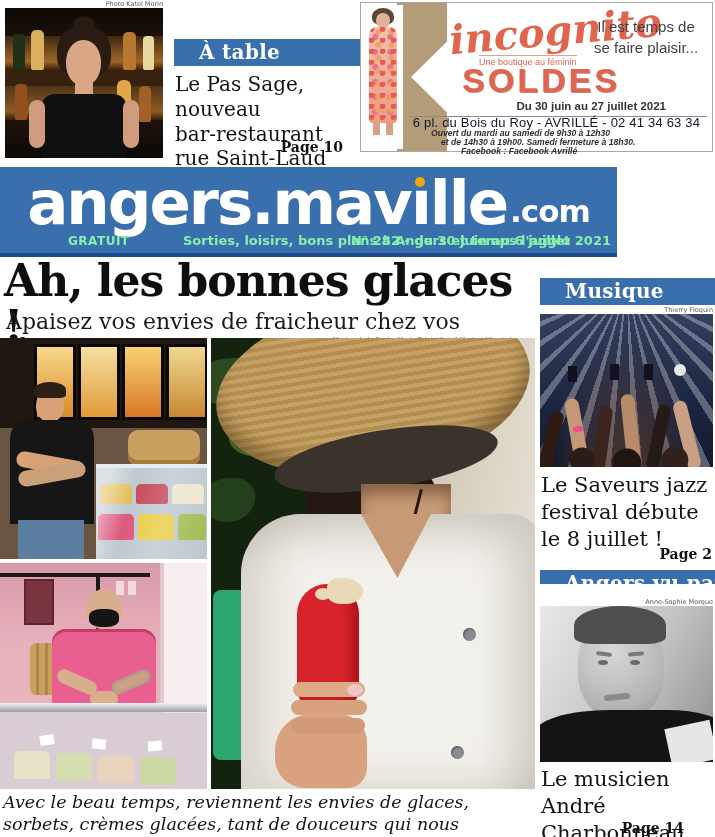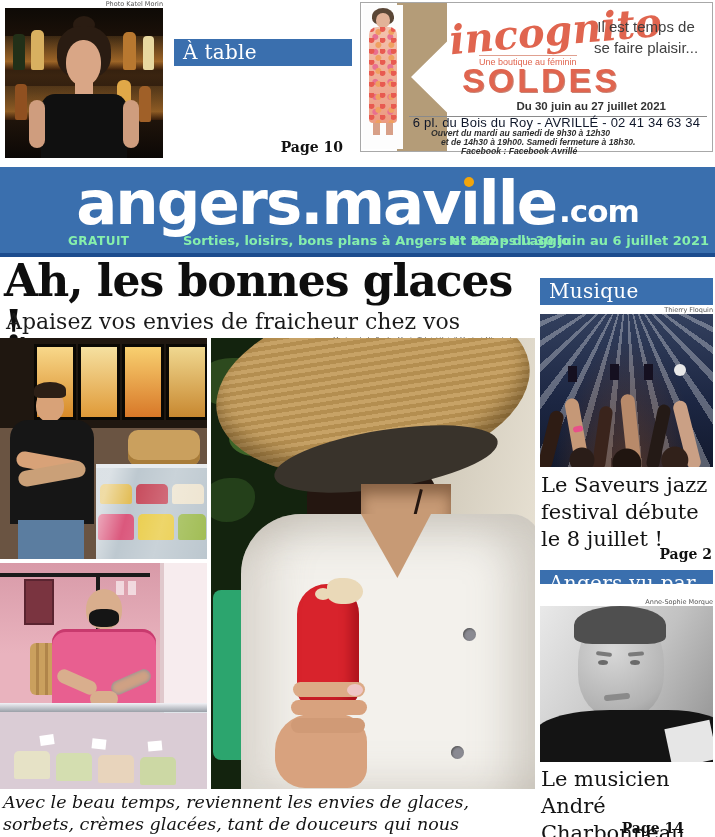--- a/index.html
+++ b/index.html
@@ -1,28 +1,28 @@
 <!DOCTYPE html>
 <html><head>
 <meta charset="utf-8">
 <style>
   html,body{margin:0;padding:0;background:#ffffff;}
   .page{position:relative;width:715px;height:837px;background:#fff;overflow:hidden;
         font-family:"DejaVu Serif",serif;color:#151515;}
   .abs{position:absolute;}
   .photo{position:absolute;overflow:hidden;}
   .credit{font-family:"DejaVu Sans",sans-serif;font-size:6.5px;color:#555;text-align:right;}
-  .banner{background:#3a6fae;color:#fff;font-weight:normal;font-size:20px;line-height:27px;
-          padding-left:9px;letter-spacing:.3px;}
+  .banner{background:#3a6fae;color:#fff;font-weight:bold;font-size:20px;line-height:27px;
+          padding-left:25px;letter-spacing:.3px;}
   .pageref{font-weight:bold;font-size:14px;text-align:right;color:#111;}
   .story-head{font-size:20px;line-height:1.24;color:#131313;}
   .side-head{font-size:21px;line-height:1.28;color:#131313;}
 
   
-  .masthead{position:absolute;left:0;top:167px;width:715px;height:90px;background:#3a6fae;}
+  .masthead{position:absolute;left:0;top:167px;width:617px;height:90px;background:#3a6fae;}
   .masthead .strip{position:absolute;left:0;bottom:0;width:100%;height:4px;background:#1c4c8e;}
   .logo-line{position:absolute;left:0;top:0;width:100%;text-align:center;white-space:nowrap;
              font-family:"DejaVu Sans",sans-serif;font-weight:bold;color:#fff;
              font-size:61px;letter-spacing:-2px;line-height:72px;}
   .logo-i{position:relative;display:inline-block;}
   .logo-i::after{content:'';position:absolute;top:10px;left:50%;margin-left:-5px;
                  width:10px;height:10px;border-radius:50%;background:#f2a50c;}
   .logo-suffix{font-size:31px;letter-spacing:-1px;position:relative;top:-2px;margin-left:3px;}
   .mast-small{position:absolute;bottom:9px;font-family:"DejaVu Sans",sans-serif;
               font-weight:bold;color:#86efac;font-size:13px;white-space:nowrap;}
@@ -78,20 +78,25 @@
     <div class="abs" style="left:52px;top:18px;width:54px;height:52px;background:#2a1c12;border-radius:46% 46% 40% 40%;"></div>
     <div class="abs" style="left:61px;top:32px;width:35px;height:46px;background:#d9a686;border-radius:48%;"></div>
     <div class="abs" style="left:70px;top:74px;width:18px;height:16px;background:#d9a686;"></div>
     <div class="abs" style="left:36px;top:86px;width:86px;height:64px;background:#101010;border-radius:14px 14px 0 0;"></div>
     <div class="abs" style="left:24px;top:92px;width:16px;height:48px;background:#cf9d7e;border-radius:8px;"></div>
     <div class="abs" style="left:118px;top:92px;width:16px;height:48px;background:#cf9d7e;border-radius:8px;"></div>
   </div>
 
   <div class="abs banner" style="left:174px;top:39px;width:169px;height:27px;">
     <span>À table</span>
+  </div>
+  <div class="abs story-head" style="left:175px;top:72px;width:200px;">
+    <span style="display:block">Le Pas Sage, nouveau</span>
+    <span style="display:block">bar-restaurant</span>
+    <span style="display:block">rue Saint-Laud</span>
   </div>
   <div class="abs pageref" style="left:175px;top:139px;width:168px;">Page 10</div>
 
   <div class="ad">
     <div class="abs" style="left:36px;top:0;width:50px;height:148px;background:#b49c78;
          clip-path:polygon(0 0,100% 0,100% 26%,28% 50%,100% 74%,100% 100%,0 100%);"></div>
     <div class="photo" style="left:2px;top:2px;width:40px;height:144px;background:#fdfdfd;">
       <div class="abs" style="left:9px;top:3px;width:22px;height:17px;background:#5a4636;border-radius:50% 50% 40% 40%;"></div>
       <div class="abs" style="left:13px;top:8px;width:14px;height:15px;background:#e2b298;border-radius:48%;"></div>
       <div class="abs" style="left:6px;top:22px;width:28px;height:96px;border-radius:8px 8px 4px 4px;

